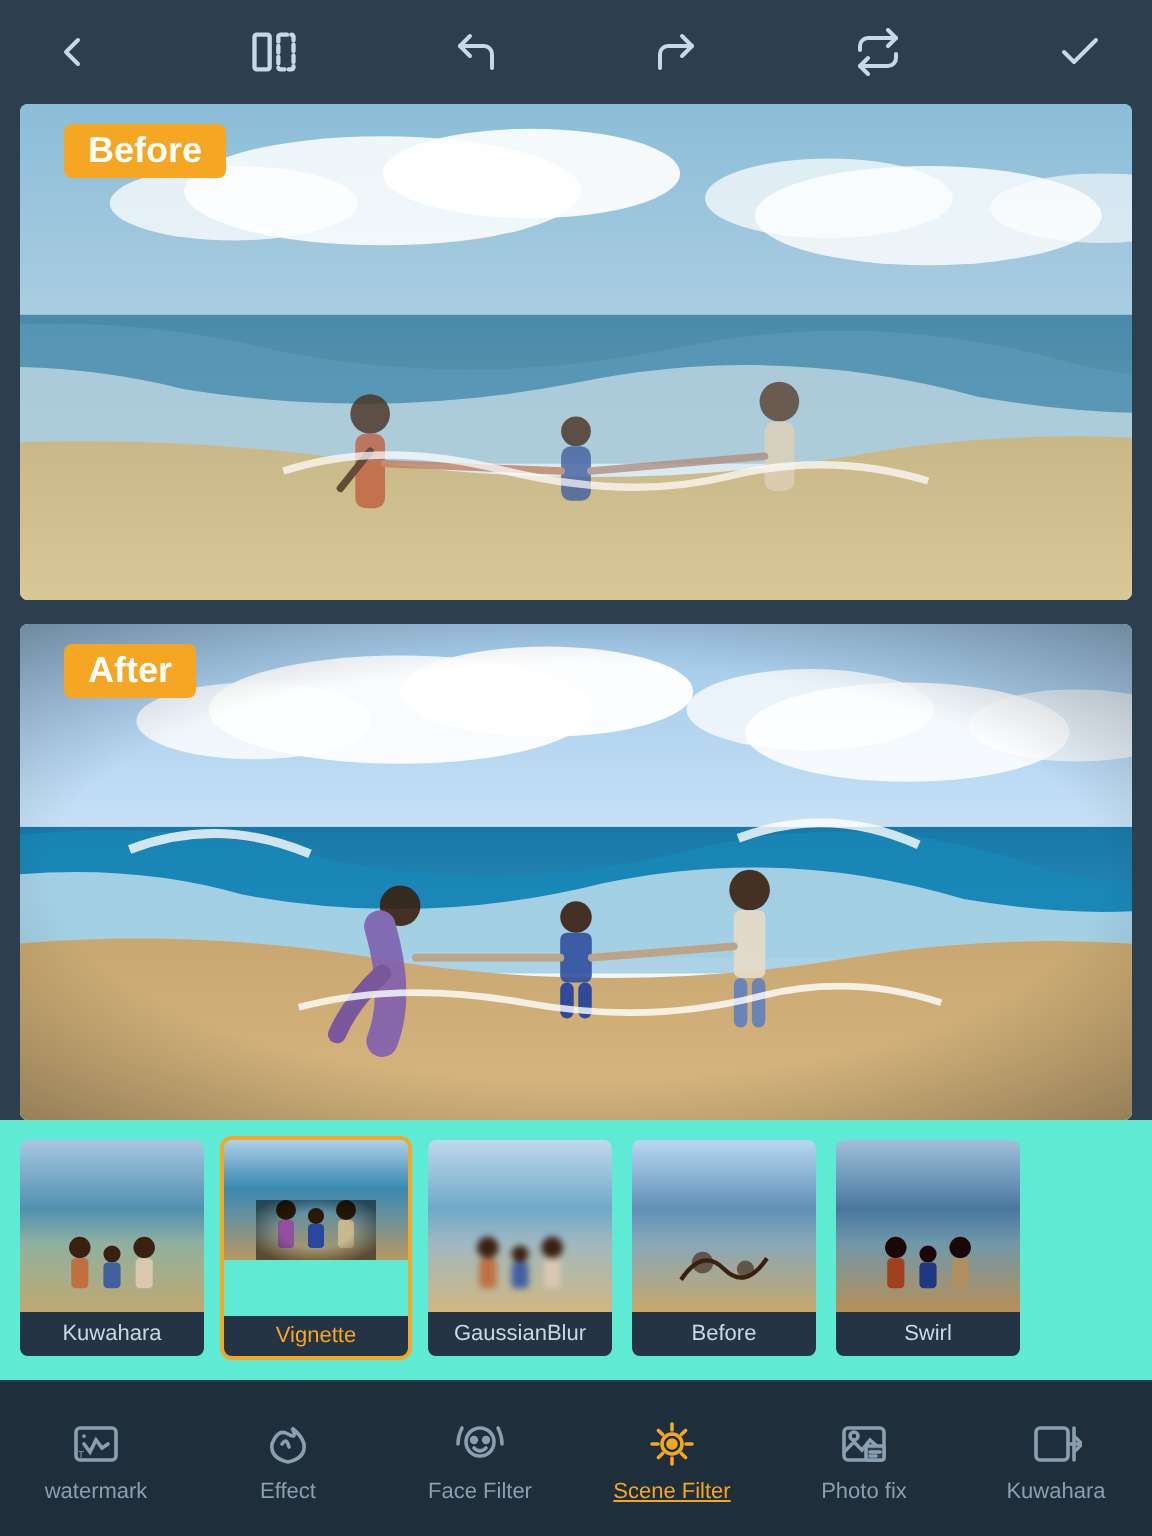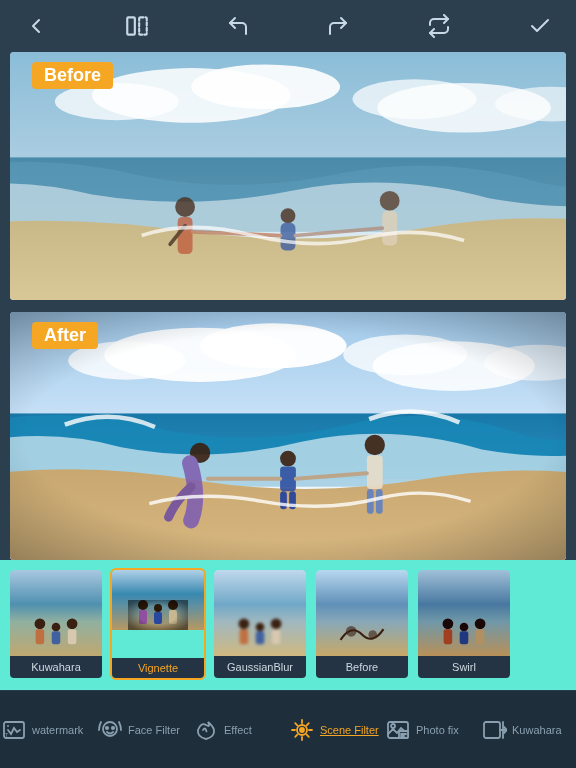--- a/index.html
+++ b/index.html
@@ -185,20 +185,21 @@
       background: #1e2e3a;
       display: flex;
       align-items: center;
       justify-content: space-around;
       flex-shrink: 0;
       border-top: 1px solid #2a3d4d;
     }
 
     .nav-item {
       display: flex;
+      flex-direction: column;
       align-items: center;
       gap: 4px;
       cursor: pointer;
       flex: 1;
     }
 
     .nav-icon {
       width: 28px;
       height: 28px;
       display: flex;
@@ -509,39 +510,39 @@
         <path d="M7 13 l3 4 l3-6 l3 4 l3-2"></path>
         <text x="4" y="20" font-size="5" fill="#8aa0b0" stroke="none">T</text>
       </svg>
     </div>
     <div class="nav-label">watermark</div>
   </div>
 
   <div class="nav-item">
     <div class="nav-icon">
       <svg width="26" height="26" viewBox="0 0 26 26" fill="none" stroke="#8aa0b0" stroke-width="1.8" stroke-linecap="round">
+        <path d="M5 13 Q8 5 13 8 Q18 11 15 5 Q20 9 21 13 Q22 20 13 22 Q4 20 5 13Z"></path>
+        <path d="M10 13 Q12 10 13 13 Q14 16 13 13"></path>
+      </svg>
+    </div>
+    <div class="nav-label">Effect</div>
+  </div>
+
+  <div class="nav-item">
+    <div class="nav-icon">
+      <svg width="26" height="26" viewBox="0 0 26 26" fill="none" stroke="#8aa0b0" stroke-width="1.8" stroke-linecap="round">
         <circle cx="13" cy="12" r="7"></circle>
         <circle cx="10" cy="11" r="1.2" fill="#8aa0b0"></circle>
         <circle cx="16" cy="11" r="1.2" fill="#8aa0b0"></circle>
         <path d="M10 15 Q13 18 16 15"></path>
         <path d="M4 5 Q2 9 2 13"></path>
         <path d="M22 5 Q24 9 24 13"></path>
       </svg>
     </div>
     <div class="nav-label">Face Filter</div>
-  </div>
-
-  <div class="nav-item">
-    <div class="nav-icon">
-      <svg width="26" height="26" viewBox="0 0 26 26" fill="none" stroke="#8aa0b0" stroke-width="1.8" stroke-linecap="round">
-        <path d="M5 13 Q8 5 13 8 Q18 11 15 5 Q20 9 21 13 Q22 20 13 22 Q4 20 5 13Z"></path>
-        <path d="M10 13 Q12 10 13 13 Q14 16 13 13"></path>
-      </svg>
-    </div>
-    <div class="nav-label">Effect</div>
   </div>
 
   <div class="nav-item">
     <div class="nav-icon active">
       <svg width="28" height="28" viewBox="0 0 28 28" fill="none" stroke="#f5a623" stroke-width="1.8" stroke-linecap="round">
         <circle cx="14" cy="14" r="5"></circle>
         <circle cx="14" cy="14" r="2" fill="#f5a623"></circle>
         <line x1="14" y1="4" x2="14" y2="7"></line>
         <line x1="14" y1="21" x2="14" y2="24"></line>
         <line x1="4" y1="14" x2="7" y2="14"></line>

